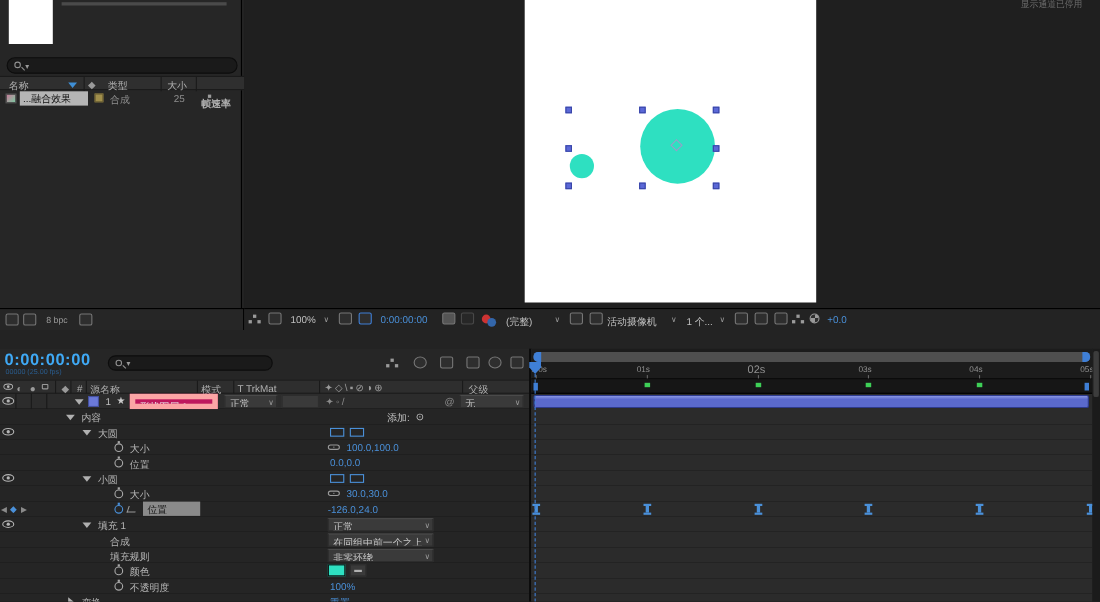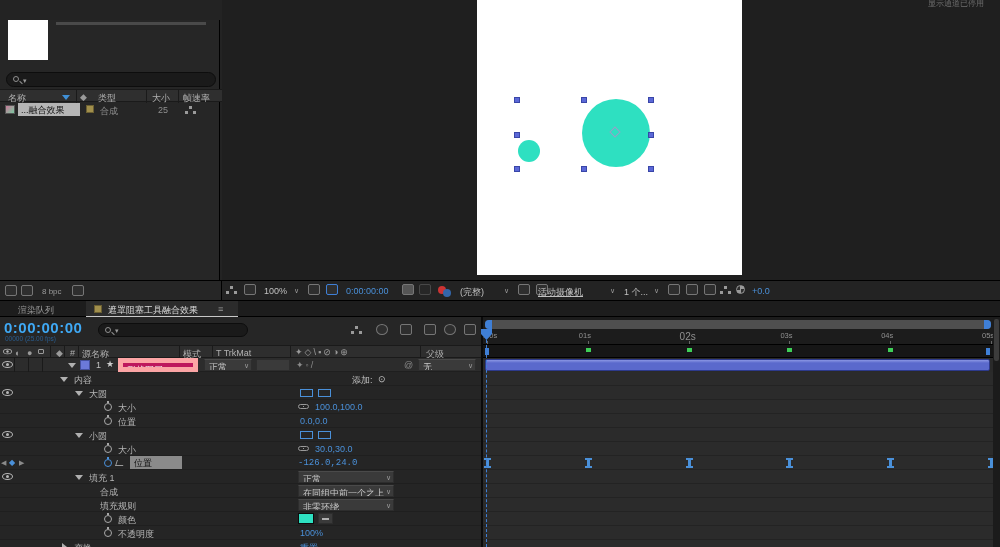--- a/index.html
+++ b/index.html
@@ -3,21 +3,21 @@
 <meta charset="utf-8">
 <style>
   * { margin:0; padding:0; box-sizing:border-box; }
   body { background:#111; }
   #app { position:relative; width:1000px; height:547px; overflow:hidden;
          background:#232323; font-family:"Liberation Sans", sans-serif;
          font-size:9px; color:#b5b5b5; }
   .abs { position:absolute; }
 
   
-  #project-panel { left:0; top:0; width:220px; height:280px; background:#262626; border-right:1px solid #000;margin-top:20px; }
+  #project-panel { left:0; top:0; width:220px; height:280px; background:#262626; border-right:1px solid #000; }
   #viewer-panel  { left:222px; top:0; width:778px; height:280px; background:#1f1f1f; }
   #viewer-toolbar{ left:222px; top:280px; width:778px; height:20px; background:#232323; border-top:1px solid #000; }
   #project-footer{ left:0; top:280px; width:222px; height:20px; background:#262626; border-top:1px solid #000; border-right:1px solid #000;}
   #tabbar        { left:0; top:300px; width:1000px; height:17px; background:#1d1d1d; border-top:1px solid #000; border-bottom:1px solid #000; }
   #tl-left       { left:0; top:317px; width:481px; height:230px; background:#262626; }
   #tl-right      { left:483px; top:317px; width:517px; height:230px; background:#2a2a2a; }
   #tl-divider    { left:481px; top:317px; width:2px; height:230px; background:#0a0a0a; }
 
   
   .eye { width:11px; height:7px; border:1px solid #b5b5b5; border-radius:50%; position:absolute; }
@@ -61,21 +61,21 @@
       <span class="mag" style="left:6px;top:3px;"></span>
       <span class="chev" style="left:16px;top:4px;">▾</span>
     </div>
 
     <div class="abs" style="left:0;top:69px;width:222px;height:13px;background:#2f2f2f;border-top:1px solid #1a1a1a;border-bottom:1px solid #1a1a1a;">
       <span class="txt" style="left:8px;top:2px;color:#b0b0b0;">名称</span>
       <div class="tri-d" style="left:62px;top:5px;border-top-color:#3f8fd6;"></div>
       <span class="txt" style="left:80px;top:2px;color:#9a9a9a;">◆</span>
       <span class="txt" style="left:98px;top:2px;color:#b0b0b0;">类型</span>
       <span class="txt" style="left:152px;top:2px;color:#b0b0b0;">大小</span>
-      <span class="txt" style="left:183px;top:2px;color:#b0b0b0;">帧速率</span>
+      <span class="txt" style="left:183px;top:18px;color:#b0b0b0;font-weight:bold;">帧速率</span>
       <div class="vsep" style="left:76px;top:0;height:13px;"></div>
       <div class="vsep" style="left:146px;top:0;height:13px;"></div>
       <div class="vsep" style="left:178px;top:0;height:13px;"></div>
     </div>
 
     <div class="abs" style="left:0;top:83px;width:222px;height:14px;">
       <div class="abs" style="left:5px;top:2px;width:10px;height:9px;background:linear-gradient(135deg,#c97a9a,#7ac9a0);border:1px solid #555;"></div>
       <div class="abs" style="left:18px;top:0;width:62px;height:13px;background:#b5b5b5;color:#111;padding:1px 0 0 3px;">...融合效果</div>
       <div class="abs" style="left:86px;top:2px;width:8px;height:8px;background:#a18f4c;border:1px solid #6b5f32;"></div>
       <span class="txt" style="left:100px;top:2px;color:#8f8f8f;">合成</span>
@@ -117,40 +117,32 @@
     <div class="ticon" style="left:104px;top:3px;border-color:#3f7fd6;"></div>
     <span class="txt blue-txt" style="left:124px;top:5px;">0:00:00:00</span>
     <div class="ticon" style="left:180px;top:3px;background:#555;"></div>
     <div class="ticon dim" style="left:197px;top:3px;"></div>
     <div class="abs" style="left:216px;top:5px;width:8px;height:8px;border-radius:50%;background:#c33;"></div>
     <div class="abs" style="left:221px;top:8px;width:8px;height:8px;border-radius:50%;background:#36a;"></div>
     <span class="txt" style="left:238px;top:5px;color:#c0c0c0;">(完整)</span>
     <span class="chev" style="left:282px;top:6px;">∨</span>
     <div class="ticon" style="left:296px;top:3px;"></div>
     <div class="ticon" style="left:314px;top:3px;"></div>
-    <span class="txt" style="left:316px;top:5px;color:#c0c0c0;text-decoration:underline;">活动摄像机</span>
+    <span class="txt" style="left:330px;top:5px;color:#c0c0c0;">活动摄像机</span>
     <span class="chev" style="left:388px;top:6px;">∨</span>
     <span class="txt" style="left:402px;top:5px;color:#c0c0c0;">1 个...</span>
     <span class="chev" style="left:432px;top:6px;">∨</span>
     <div class="ticon" style="left:446px;top:3px;"></div>
     <div class="ticon" style="left:464px;top:3px;"></div>
     <div class="ticon" style="left:482px;top:3px;"></div>
     <div class="mini-flow" style="left:502px;top:5px;"></div>
     <div class="abs" style="left:514px;top:4px;width:9px;height:9px;border-radius:50%;border:1px solid #999;background:conic-gradient(#999 0 25%,#2e2e2e 0 50%,#999 0 75%,#2e2e2e 0);"></div>
     <span class="txt blue-txt" style="left:530px;top:5px;">+0.0</span>
   </div>
 
-  <div class="abs" id="tabbar">
-    <span class="txt" style="left:18px;top:3px;color:#9a9a9a;">渲染队列</span>
-    <div class="abs" style="left:86px;top:0;width:152px;height:16px;background:#2b2b2b;border-bottom:1px solid #c8c8c8;">
-      <div class="abs" style="left:8px;top:4px;width:8px;height:8px;background:#a18f4c;border:1px solid #6b5f32;"></div>
-      <span class="txt" style="left:22px;top:3px;color:#dcdcdc;">遮罩阻塞工具融合效果</span>
-      <span class="txt" style="left:132px;top:3px;color:#9a9a9a;">≡</span>
-    </div>
-  </div>
 
   <div class="abs" id="tl-left">
     <span class="txt" style="left:4px;top:2px;font-size:15px;font-weight:bold;color:#3fa9f5;letter-spacing:.5px;">0:00:00:00</span>
     <span class="txt" style="left:5px;top:18px;font-size:6.5px;color:#2a5d8f;">00000 (25.00 fps)</span>
 
     <div class="abs" style="left:98px;top:6px;width:150px;height:14px;background:#1a1a1a;border:1px solid #0d0d0d;border-radius:8px;">
       <span class="mag" style="left:6px;top:3px;"></span>
       <span class="chev" style="left:16px;top:3px;">▾</span>
     </div>
 
@@ -245,21 +237,21 @@
         <span class="txt blue-txt" style="left:315px;top:2px;">30.0,30.0</span>
       </div>
 
       <div class="abs" style="top:84px;width:481px;height:14px;">
         <span class="txt" style="left:1px;top:3px;color:#8a8a8a;font-size:7px;">◀</span>
         <span class="txt" style="left:9px;top:2px;color:#4a90d9;font-size:8px;">◆</span>
         <span class="txt" style="left:19px;top:3px;color:#8a8a8a;font-size:7px;">▶</span>
         <div class="sw blue" style="left:104px;top:3px;"></div>
         <div class="abs" style="left:116px;top:4px;width:8px;height:6px;border-left:1px solid #9a9a9a;border-bottom:1px solid #9a9a9a;transform:skewX(-18deg);"></div>
         <div class="abs" style="left:130px;top:0;width:52px;height:13px;background:#8a8a8a;color:#111;padding:1px 0 0 4px;">位置</div>
-        <span class="txt blue-txt" style="left:298px;top:2px;font-family:Liberation Mono, monospace;">-126.0,24.0</span>
+        <span class="txt blue-txt" style="left:298px;top:2px;">-126.0,24.0</span>
       </div>
 
       <div class="abs" style="top:98px;width:481px;height:14px;">
         <div class="eye" style="left:2px;top:3px;"></div>
         <div class="tri-d" style="left:75px;top:5px;"></div>
         <span class="txt" style="left:89px;top:2px;text-align:right;">填充 1</span>
         <div class="ddown" style="left:298px;top:1px;width:96px;"><span>正常</span><span class="chev">∨</span></div>
       </div>
 
       <div class="abs" style="top:112px;width:481px;height:14px;">

